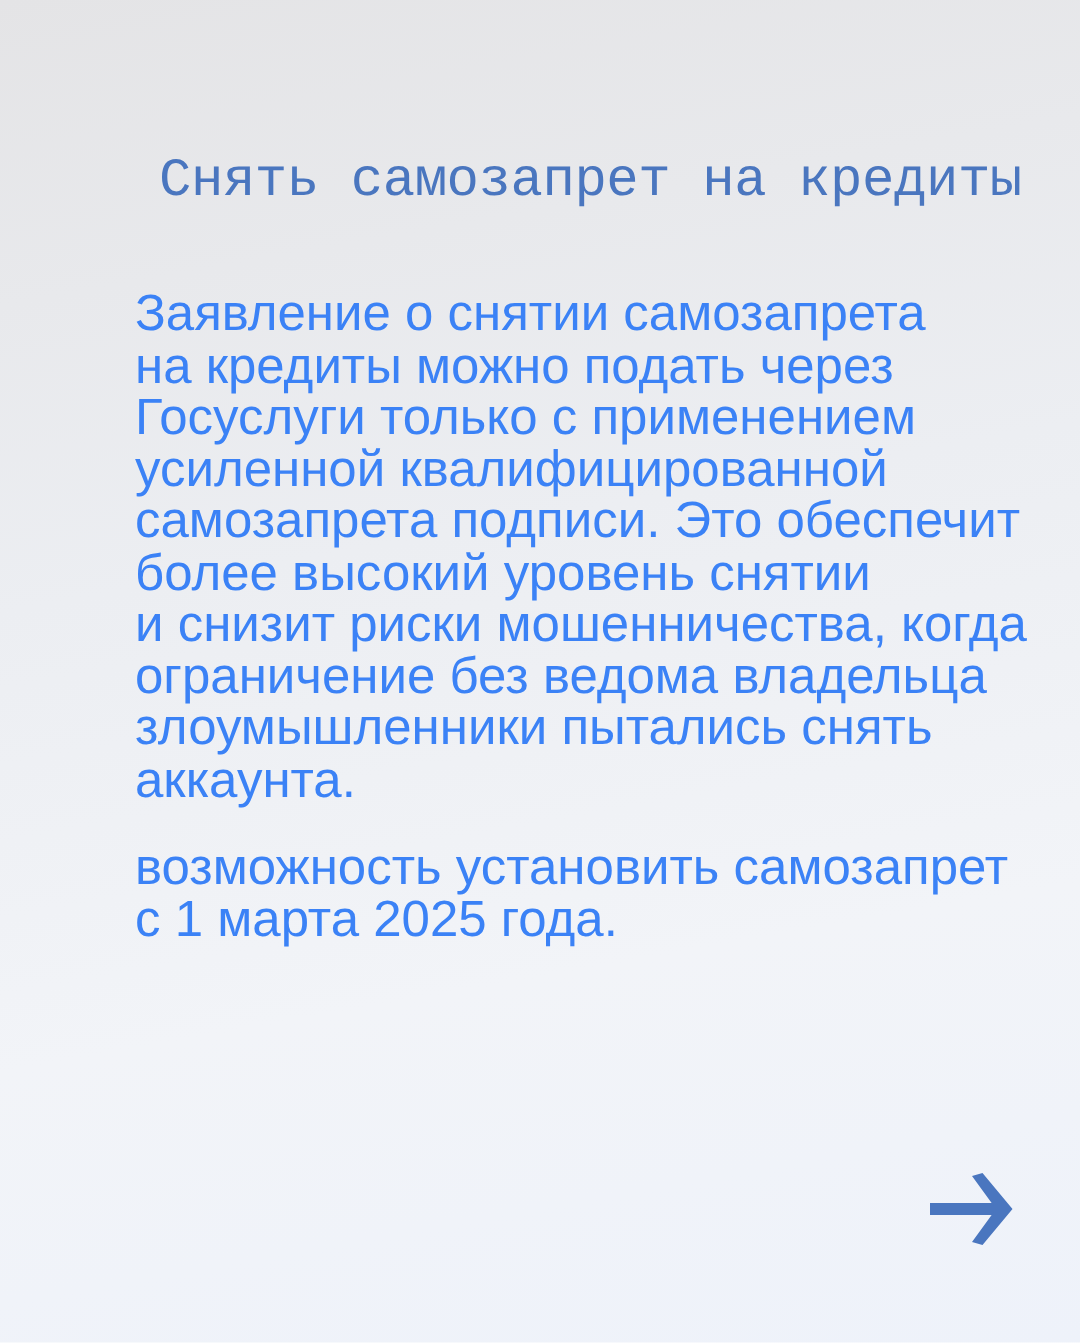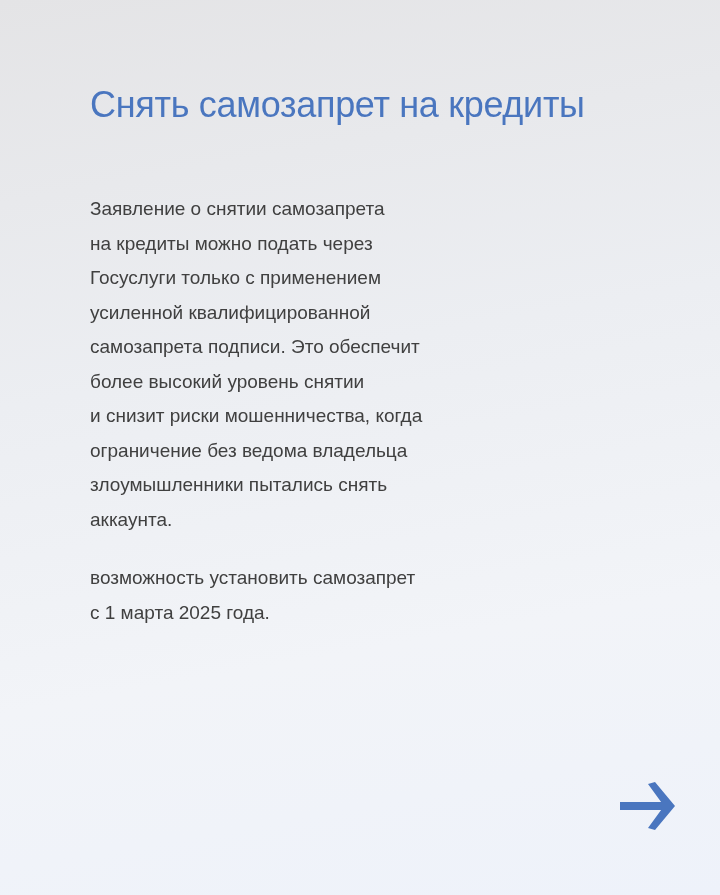--- a/index.html
+++ b/index.html
@@ -3,28 +3,28 @@
   <meta charset="utf-8">
   <style>
     html, body { margin: 0; padding: 0; }
     body {
       width: 720px; height: 895px; overflow: hidden;
       background: linear-gradient(170deg, #e4e4e6 0%, #eceef2 40%, #f2f4f8 70%, #eef2fa 100%);
       position: relative;
     }
     .title {
       position: absolute; left: 90px; top: 82px;
-      font-family: Liberation Sans, sans-serif;
+      font-family: Liberation Mono, monospace;
       font-size: 36px; line-height: 45px; color: #4a76bf;
-      font-weight: normal; margin: 0; letter-spacing: -0.3px;
+      font-weight: normal; margin: 16px; letter-spacing: -0.3px;
     }
     .body-text {
       position: absolute; left: 90px; top: 192px; width: 600px;
       font-family: "Liberation Sans", "DejaVu Sans", sans-serif;
-      font-size: 19px; line-height: 34.5px; color: #404040;
+      font-size: 34px; line-height: 34.5px; color: #3b82f6;
     }
     .body-text p { margin: 0 0 24px 0; }
     .line { display: block; white-space: nowrap; }
     .arrow {
       position: absolute; left: 618px; top: 782px; width: 58px; height: 48px;
     }
   </style>
 </head>
 <body>
 

